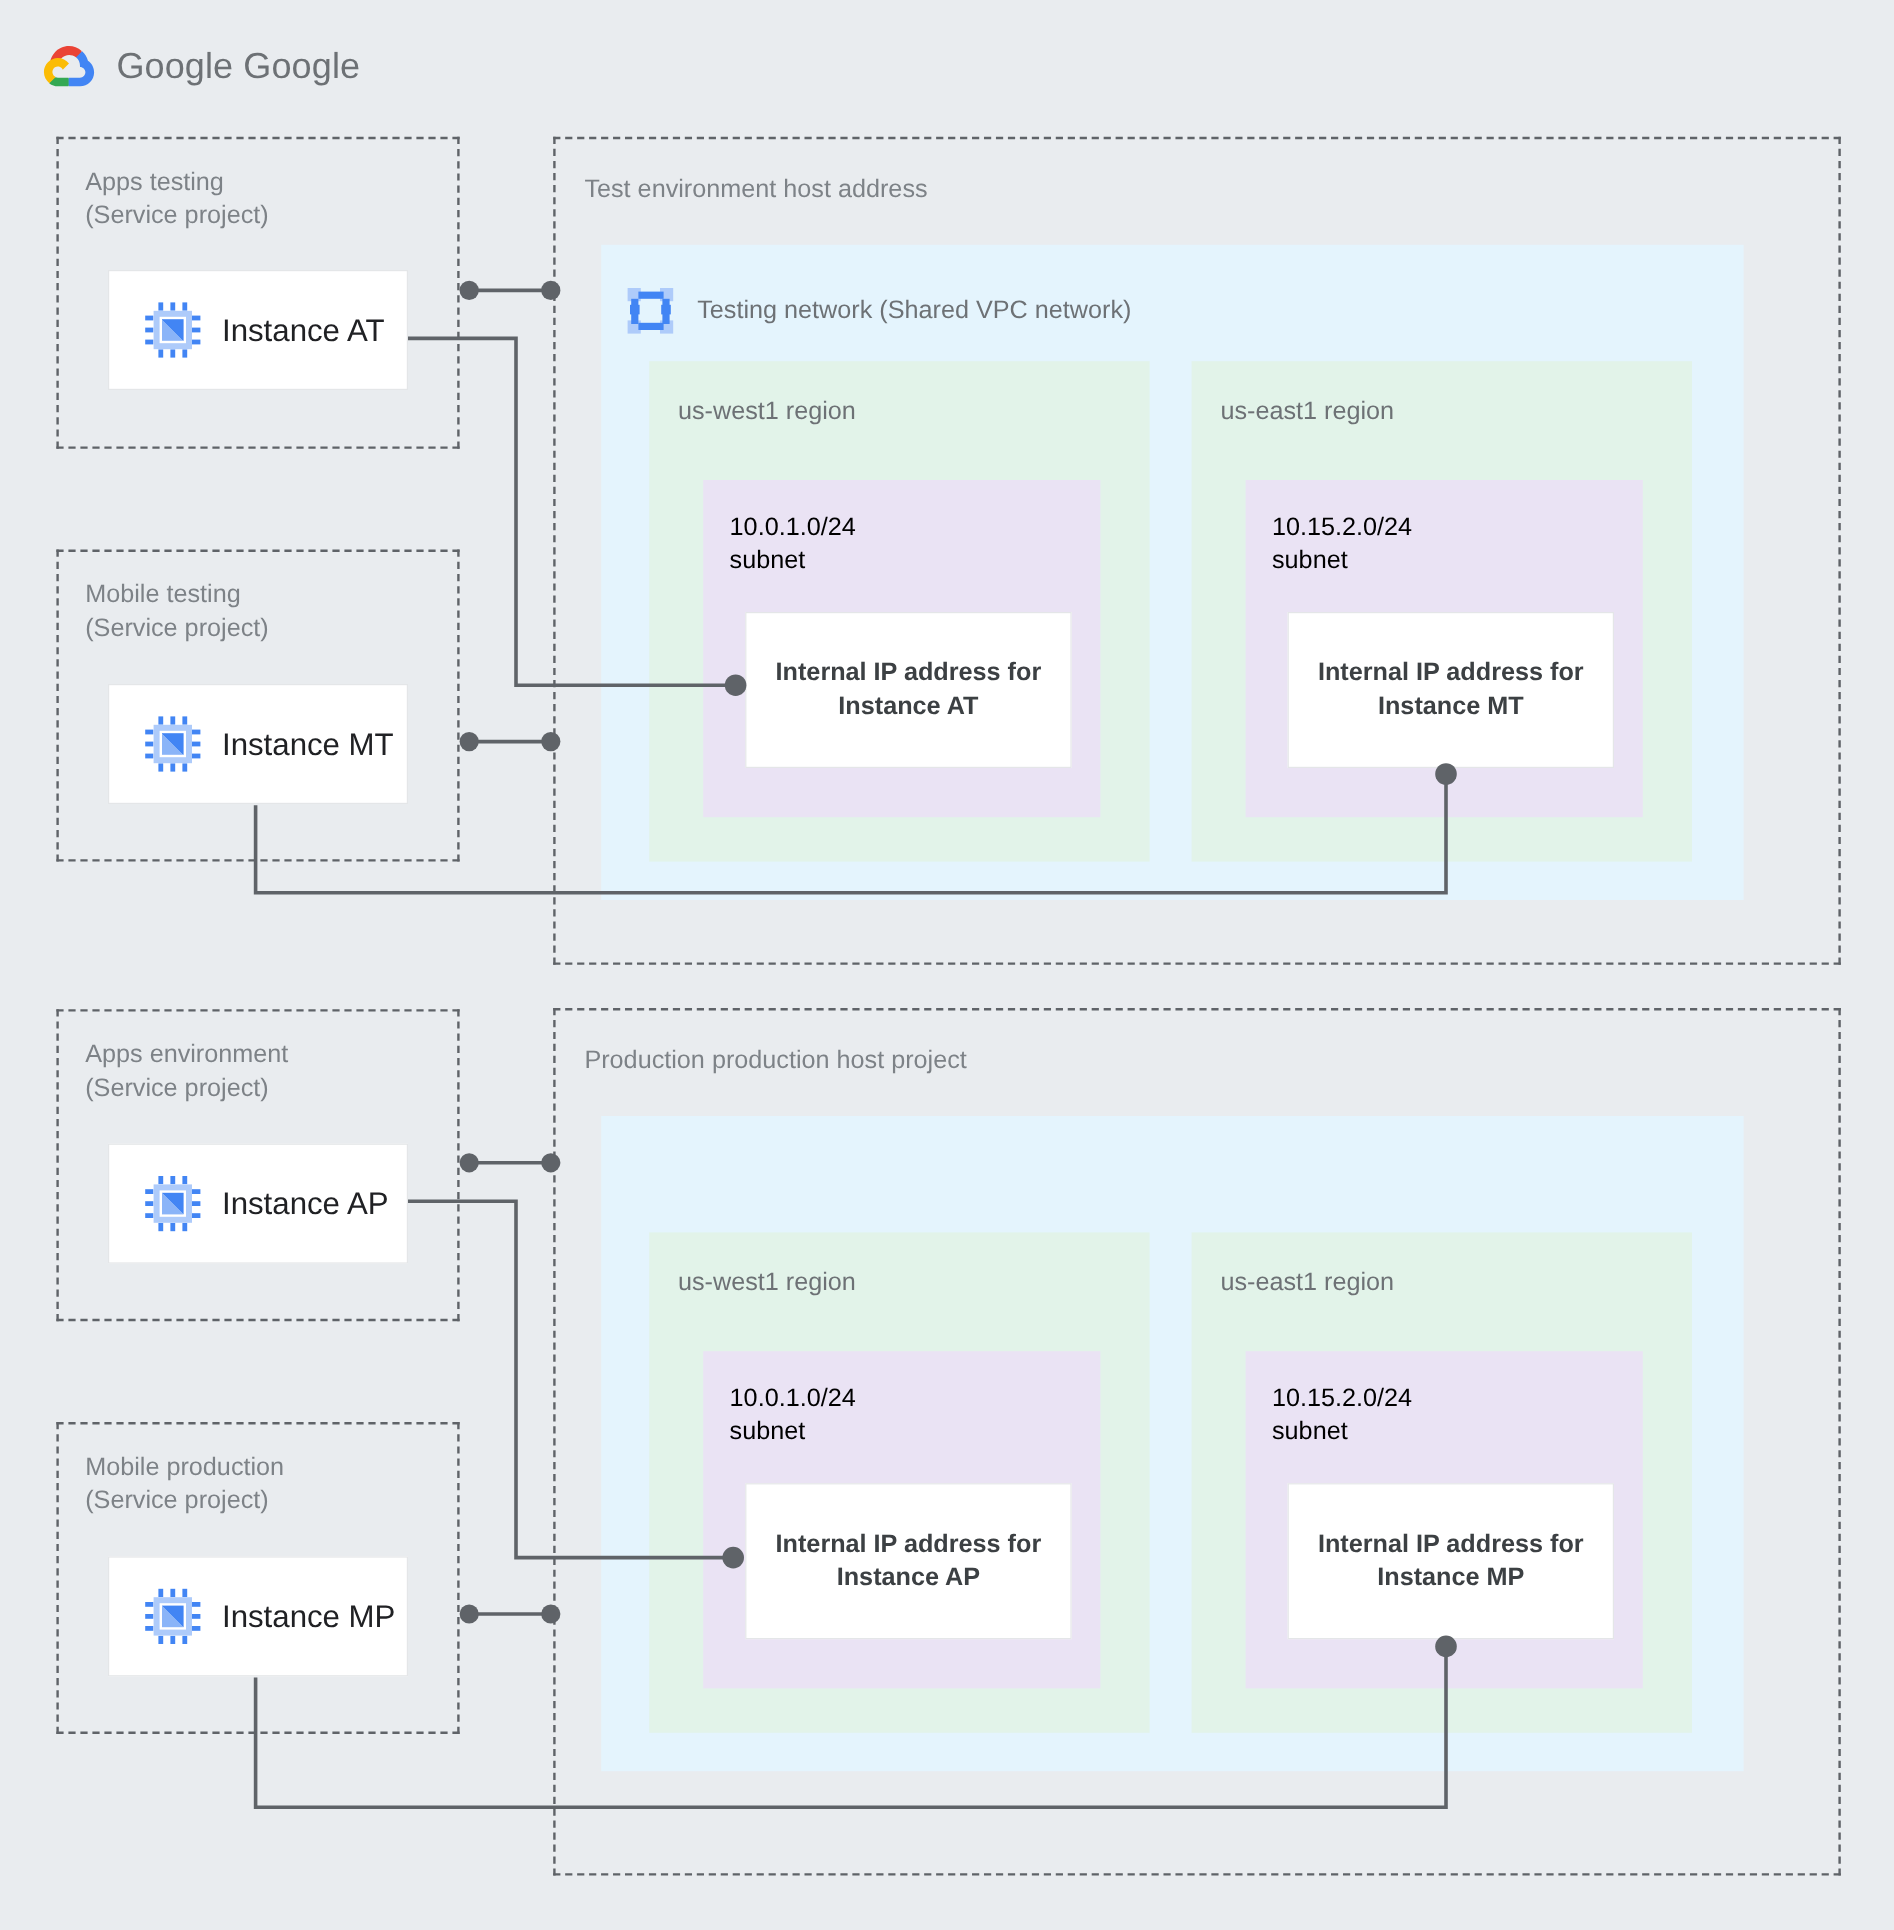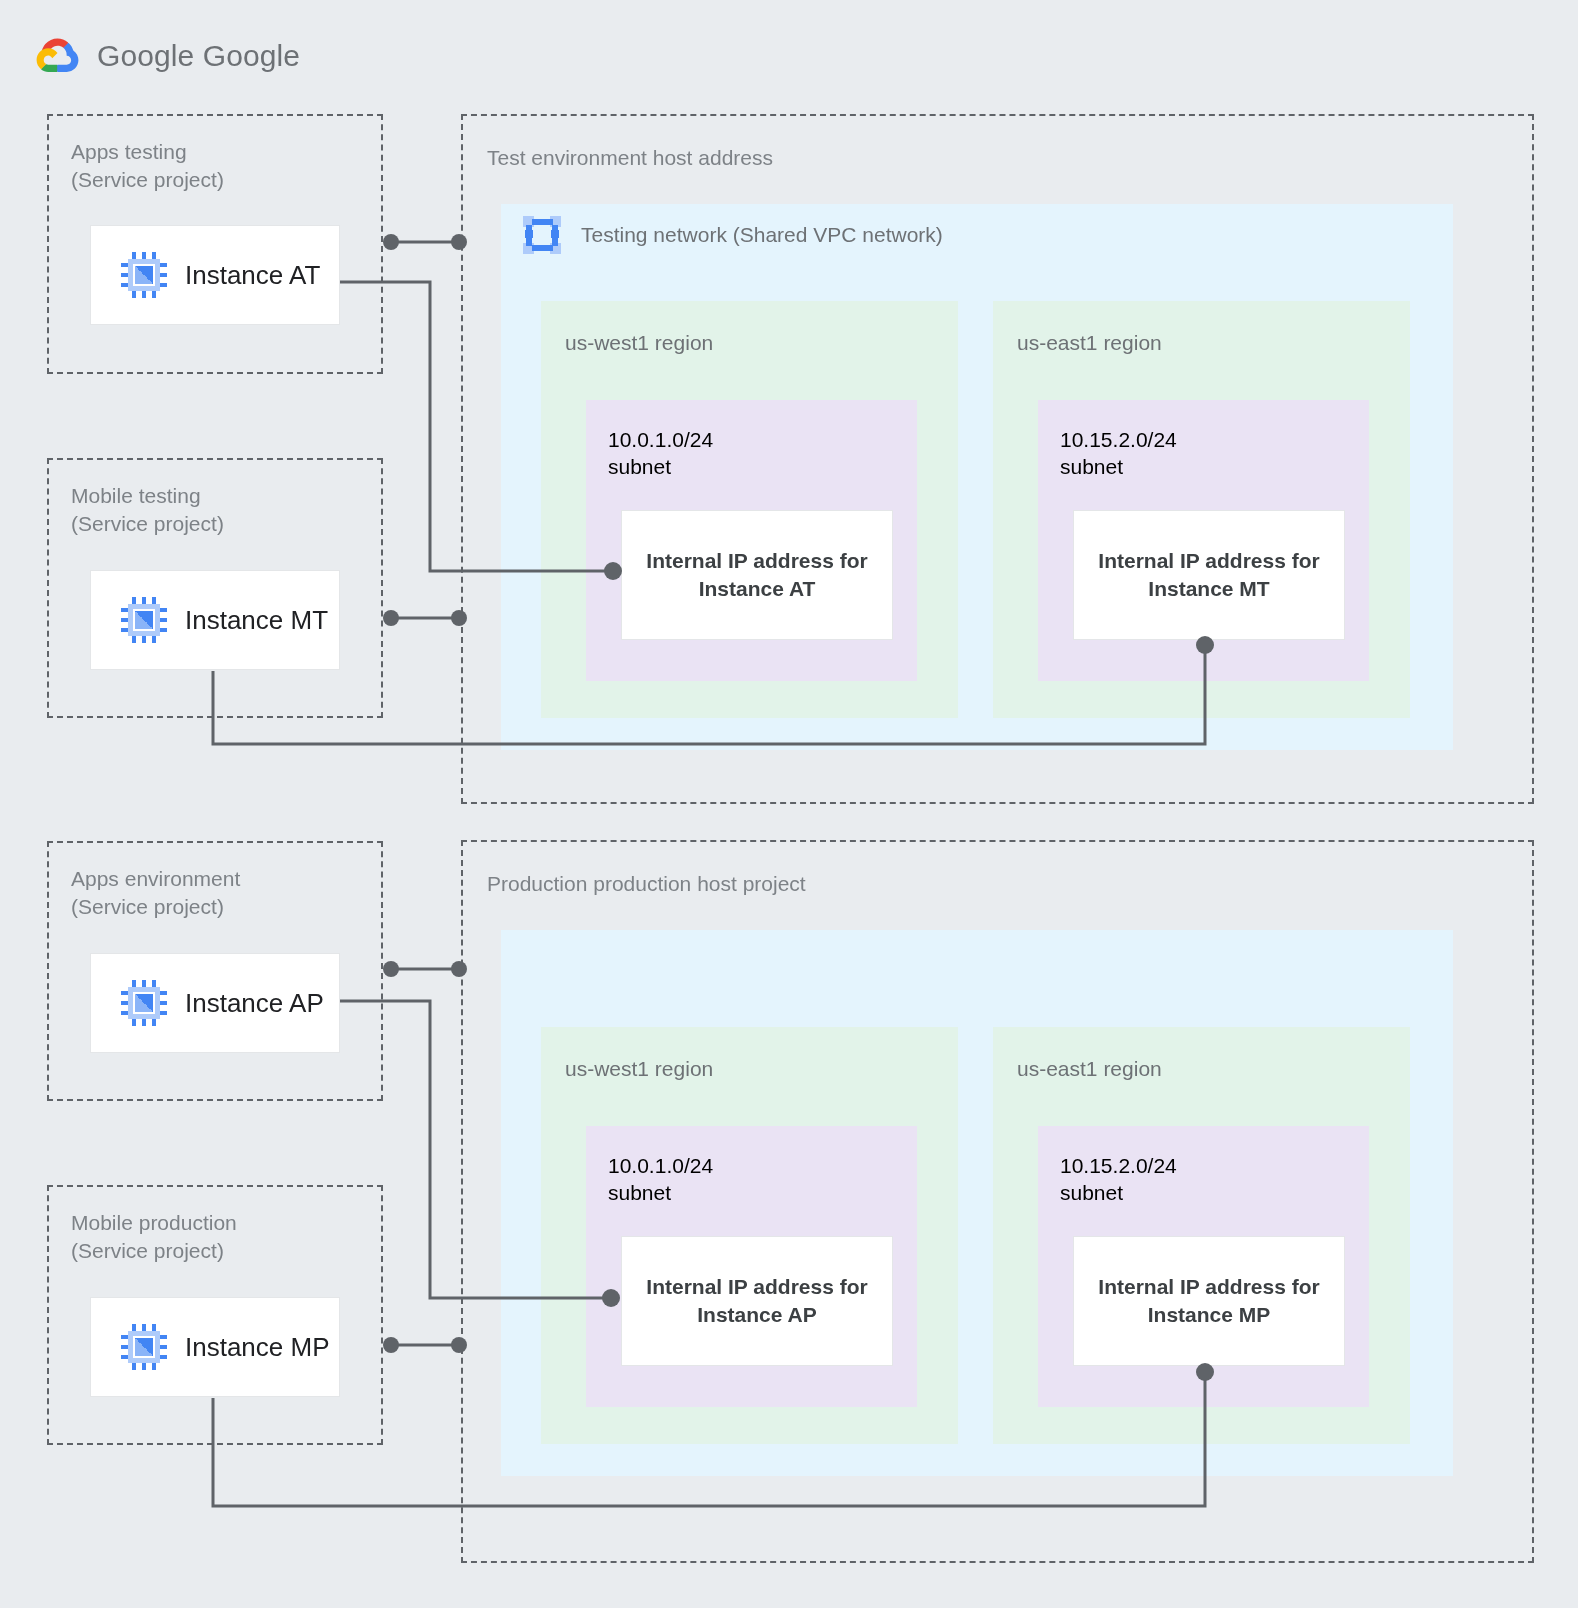--- a/index.html
+++ b/index.html
@@ -56,21 +56,21 @@
   }
   .chip i{position:absolute;background:#4285f4;display:block;}
   .chip i.v{width:4px;height:7px;}
   .chip i.h{width:7px;height:4px;}
 
   
   .network{
     position:absolute;background:#e4f4fd;box-sizing:border-box;
   }
   .network .nhead{
-    position:absolute;left:22px;top:12px;
+    position:absolute;left:22px;top:36px;
     display:flex;align-items:center;gap:20px;justify-content:center;
   }
   .network .nhead .ntext{font-size:21px;color:#6d7175;}
 
   
   .vpc{position:relative;width:38px;height:38px;flex:0 0 38px;}
   .vpc s{position:absolute;display:block;}
   .vpc .corner{width:11px;height:11px;background:#aecbfa;}
   .vpc .bar-h{height:6px;background:#4285f4;}
   .vpc .bar-v{width:6px;background:#4285f4;}

